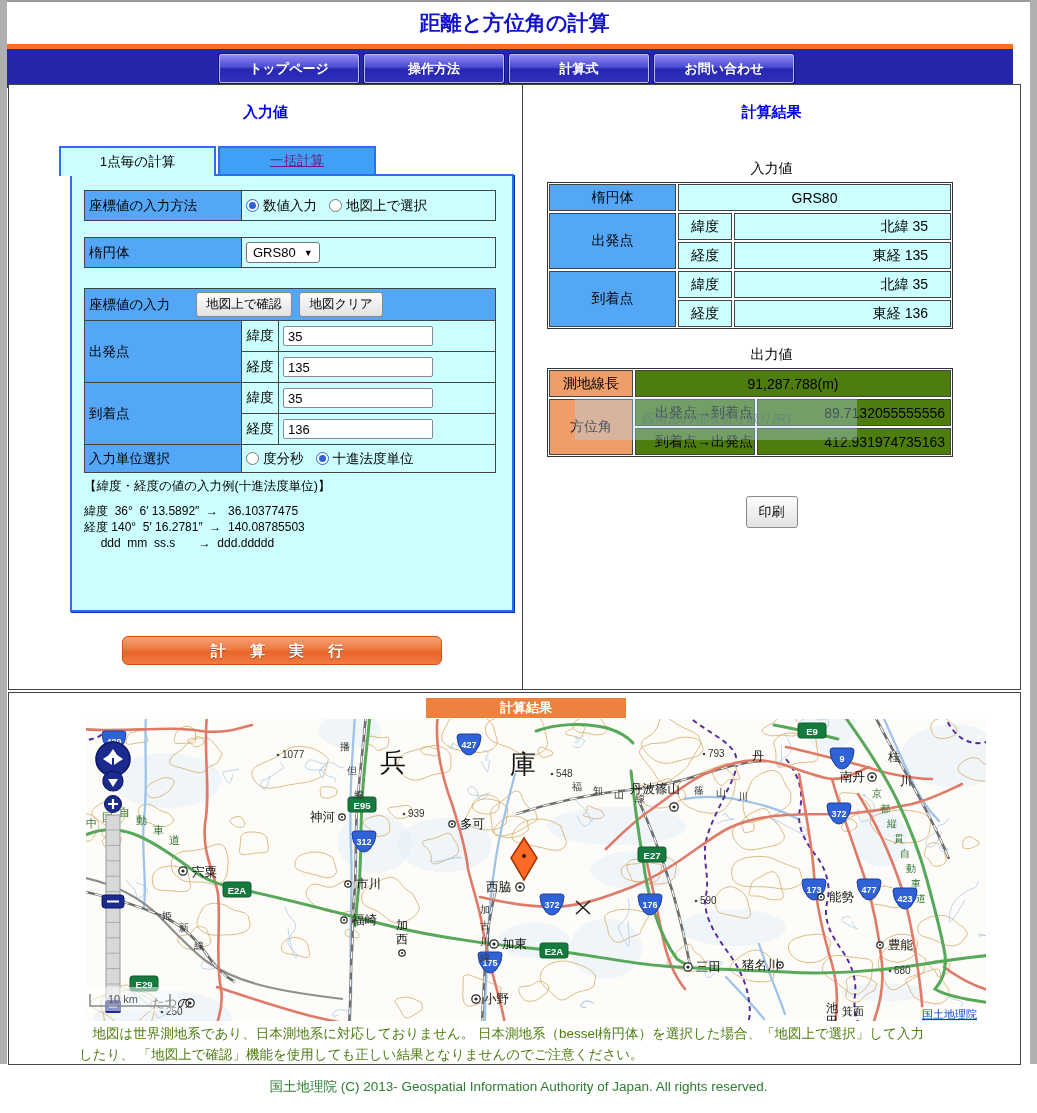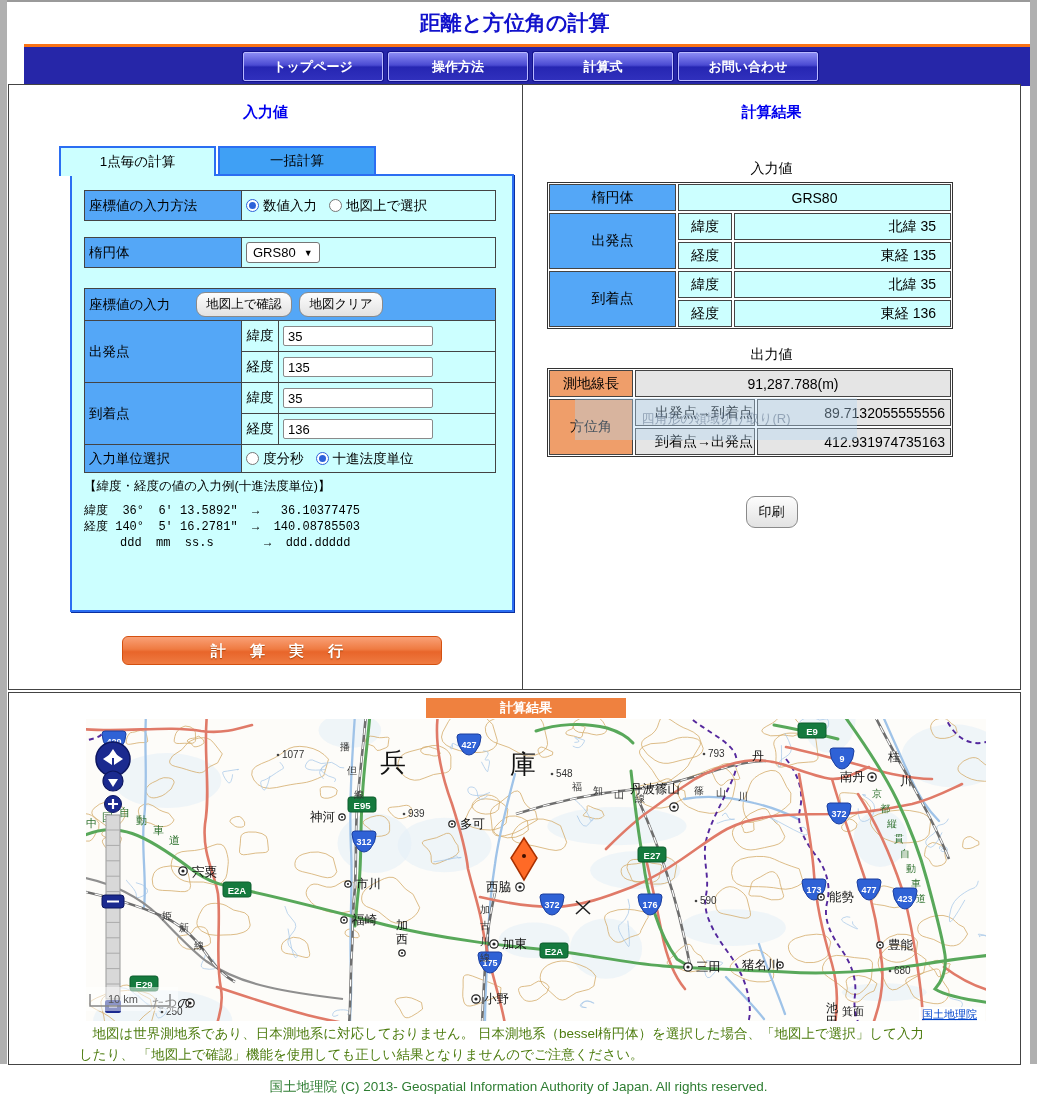--- a/index.html
+++ b/index.html
@@ -4,81 +4,81 @@
 <style>
   html,body{margin:0;padding:0;background:#fff}
   #page{position:relative;width:1037px;height:1113px;background:#fff;overflow:hidden;
         font-family:"Liberation Sans","DejaVu Sans",sans-serif;color:#000}
   .abs{position:absolute}
   .edge-top{left:0;top:0;width:1037px;height:2px;background:#9a9a9a}
   .edge-l{left:0;top:0;width:7px;height:1064px;background:#b0b0b0}
   .edge-r{left:1030px;top:0;width:7px;height:1064px;background:#b0b0b0}
   .title{left:8px;top:2px;width:1013px;height:42px;text-align:center;line-height:42px;
          font-size:21px;font-weight:bold;color:#1212cc}
-  .nav{left:24px;top:44px;width:1013px;height:39px;background:#2626a8;border-top:3px solid #f97316;
+  .nav{left:0;top:44px;width:1013px;height:39px;background:#2626a8;border-top:5px solid #f97316;
        display:flex;align-items:center;justify-content:center;gap:5px}
   .nav-btn{width:138px;height:27px;color:#fff;font-size:13px;font-weight:bold;text-align:center;
        line-height:27px;cursor:pointer;border:1px solid #b9b9ff;border-radius:2px;
        background:linear-gradient(180deg,#8b8bf4 0%,#4a4ad2 45%,#2626b2 52%,#3030bd 100%);
        box-shadow:0 0 0 1px #12128c}
   .main{left:8px;top:84px;width:1011px;height:604px;border:1px solid #444;display:flex;background:#fff}
   .col-left{width:513px;border-right:1px solid #444;position:relative}
   .col-right{flex:1;position:relative}
   .panel-head{position:absolute;top:18px;left:0;width:100%;text-align:center;
        font-size:15px;font-weight:bold;color:#0000ee}
   .sub-head{position:absolute;width:100%;text-align:center;font-size:14px;color:#000}
   
   .tabs{left:50px;top:61px;display:flex}
   .tab{height:30px;box-sizing:border-box;border:2px solid #2b6ef2;font-size:13.5px;
        display:flex;align-items:center;justify-content:center}
   .tab.active{width:157px;background:#ccffff;border-bottom:none;z-index:3}
   .tab.inactive{width:158px;background:#3fa0f5;margin-left:2px;cursor:pointer}
-  .tab.inactive span{color:#000000}
+  .tab.inactive span{text-decoration:underline;color:#701a75}
   .cyan-panel{left:61px;top:89px;width:440px;height:434px;background:#ccffff;
        border:2px solid #2b6ef2;box-shadow:1px 1px 0 #0a2fa0;z-index:2}
   .tbl{display:grid;gap:1px;background:#444;border:1px solid #444;position:absolute}
   .cell{font-size:13.5px;display:flex;align-items:center;padding:0 4px;background:#ccffff}
   .cell.blue{background:#54a7f7}
   .cell.center{justify-content:center}
   .row2{grid-template-columns:156px 1fr}
   .bigtbl{grid-template-columns:156px 36px 1fr;
           grid-template-rows:31px 30px 30px 30px 30px 27px}
   .span2{grid-row:span 2}
   .span3c{grid-column:span 3}
   .span2c{grid-column:span 2}
   .coord-input{width:140px;height:18px;border:1px solid #8a8a8a;border-radius:2px;
           font-size:13px;padding:0 4px;font-family:inherit}
-  .gbtn{display:inline-block;padding:3px 9px;font-size:12.5px;border:1px solid #8a8a8a;border-radius:9px;
+  .gbtn{display:inline-block;padding:3px 9px;font-size:12.5px;border:1px solid #8a8a8a;border-radius:3px;
           background:linear-gradient(#fdfdfd,#e2e2e2);cursor:pointer;color:#000}
   .radio{display:inline-block;width:13px;height:13px;border:1px solid #777;border-radius:50%;
           background:#fff;vertical-align:-2px;margin-right:4px;box-sizing:border-box}
   .radio.sel{border-color:#2d62d9}
   .radio.sel::after{content:"";display:block;width:7px;height:7px;margin:2px;border-radius:50%;background:#2d62d9}
   .opt{margin-right:12px;font-size:13.5px}
   .select-box{display:inline-flex;align-items:center;gap:8px;background:#fff;border:1px solid #767676;
           border-radius:3px;padding:2px 6px;font-size:13px;cursor:pointer}
   .example{left:12px;top:302px;width:410px;font-size:12.5px}
-  .example .mono{font-family:Liberation Mono, monospace;font-size:12px;white-space:pre;line-height:1.35}
+  .example .mono{font-family:Liberation Sans, sans-serif;font-size:12px;white-space:pre;line-height:1.35}
   .exec-btn{left:113px;top:551px;width:318px;height:27px;border:1px solid #d4500f;border-radius:6px;
           background:linear-gradient(180deg,#f9a076,#ef7b42 45%,#e8652a 55%,#ef7b42);
           color:#fff;font-weight:bold;font-size:15px;letter-spacing:10px;text-align:center;
           line-height:27px;cursor:pointer;text-shadow:0 1px 1px #a33c00}
   
   .rtbl{display:grid;gap:2px;border:1px solid #333;padding:1px;background:#fff;position:absolute}
   .rtbl>div{border:1px solid #333;font-size:14px;display:flex;align-items:center;box-sizing:border-box}
   .in-tbl{left:24px;top:97px;width:402px;grid-template-columns:127px 54px 1fr;
           grid-template-rows:repeat(5,27px)}
   .c-blue{background:#54a7f7;justify-content:center}
   .c-cyan{background:#ccffff;justify-content:center}
-  .c-cyan.val{justify-content:flex-end;padding-right:14px}
+  .c-cyan.val{justify-content:flex-end;padding-right:22px}
   .out-tbl{left:24px;top:283px;width:402px;grid-template-columns:84px 120px 1fr;
           grid-template-rows:repeat(3,27px)}
   .rtbl>div{border-color:#444}
   .c-or{background:#ef9e6a;justify-content:center}
-  .c-or2{background:#e5e5e5;justify-content:center;font-size:15px}
+  .c-or2{background:#4d7c0f;justify-content:center;font-size:15px}
   .c-or2.lbl{justify-content:flex-start;padding-left:19px;font-size:14px}
   .c-or2.val{justify-content:flex-end;padding-right:5px}
   .artifact{left:52px;top:313px;width:282px;height:42px;background:rgba(180,215,245,.38);
           display:flex;align-items:center;justify-content:center;color:rgba(95,115,140,.55);
           font-size:13px;pointer-events:none;z-index:5}
   .print-btn{left:0;top:411px;width:100%;display:flex;justify-content:center}
   .print-btn .gbtn{padding:6px 12px;font-size:13px}
   
   .bottom{left:8px;top:692px;width:1011px;height:371px;border:1px solid #444;position:absolute;background:#fff}
   .banner{position:absolute;left:417px;top:5px;width:200px;height:20px;background:#ef813f;color:#fff;

